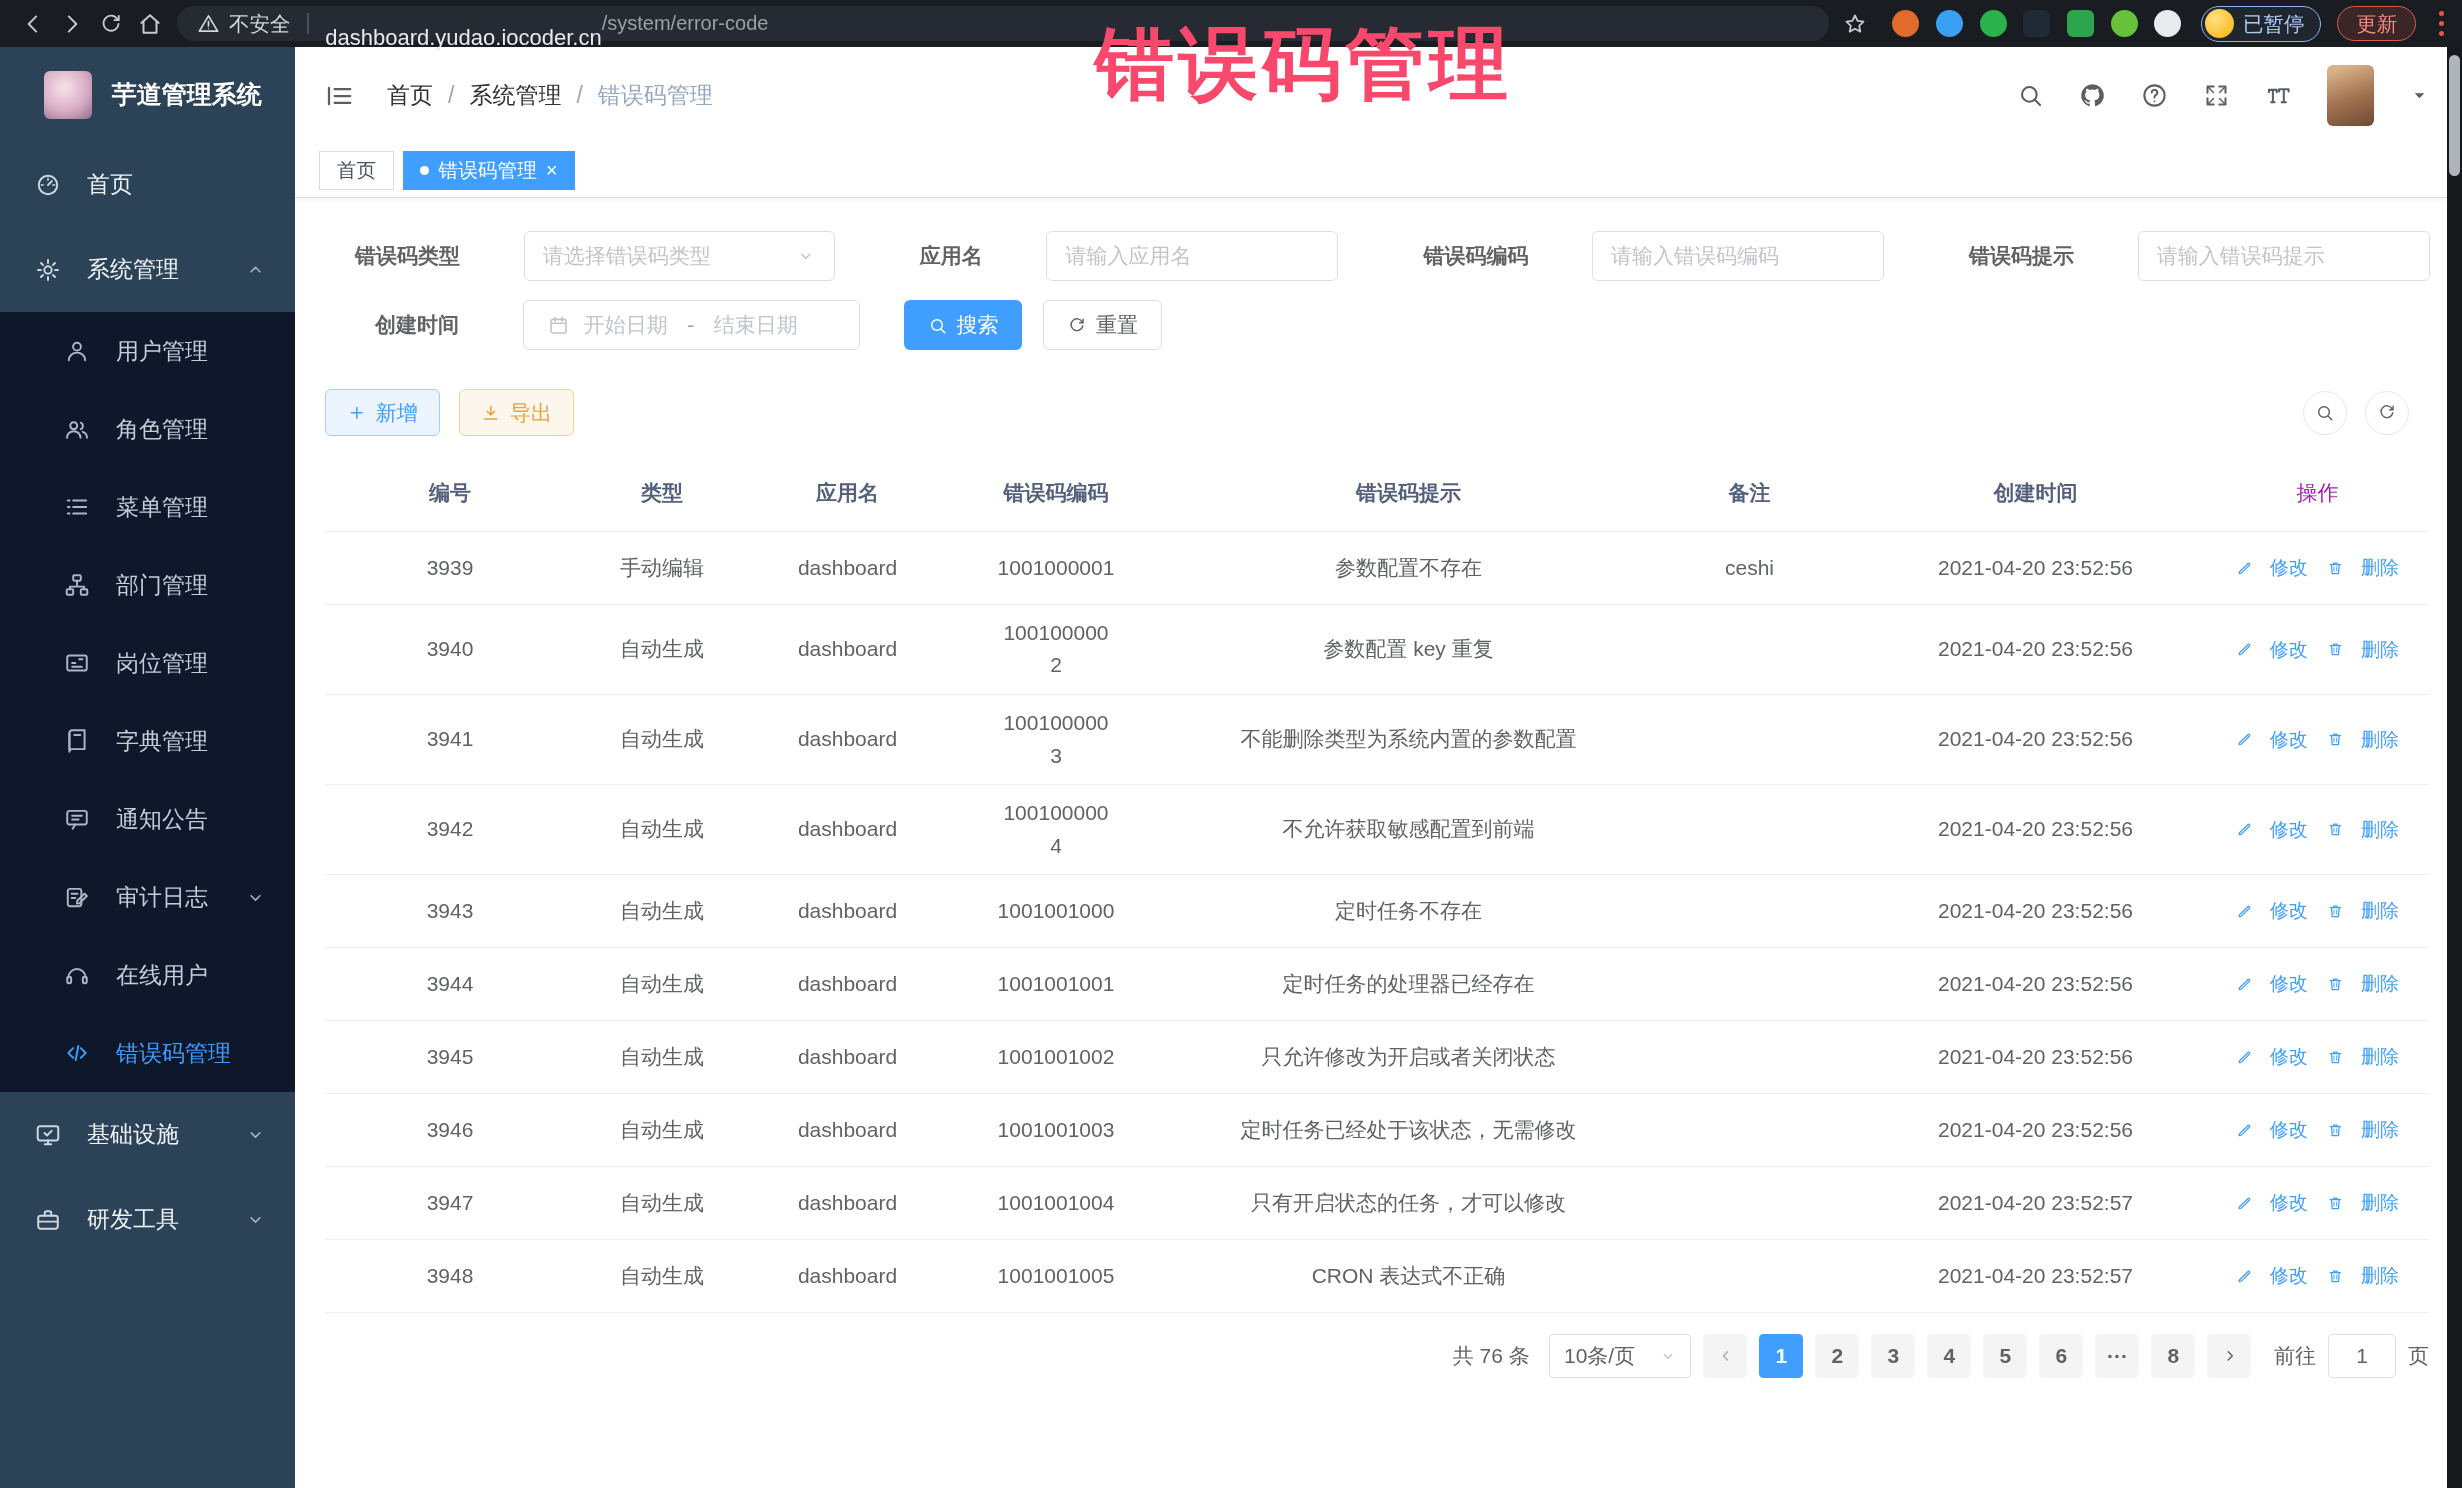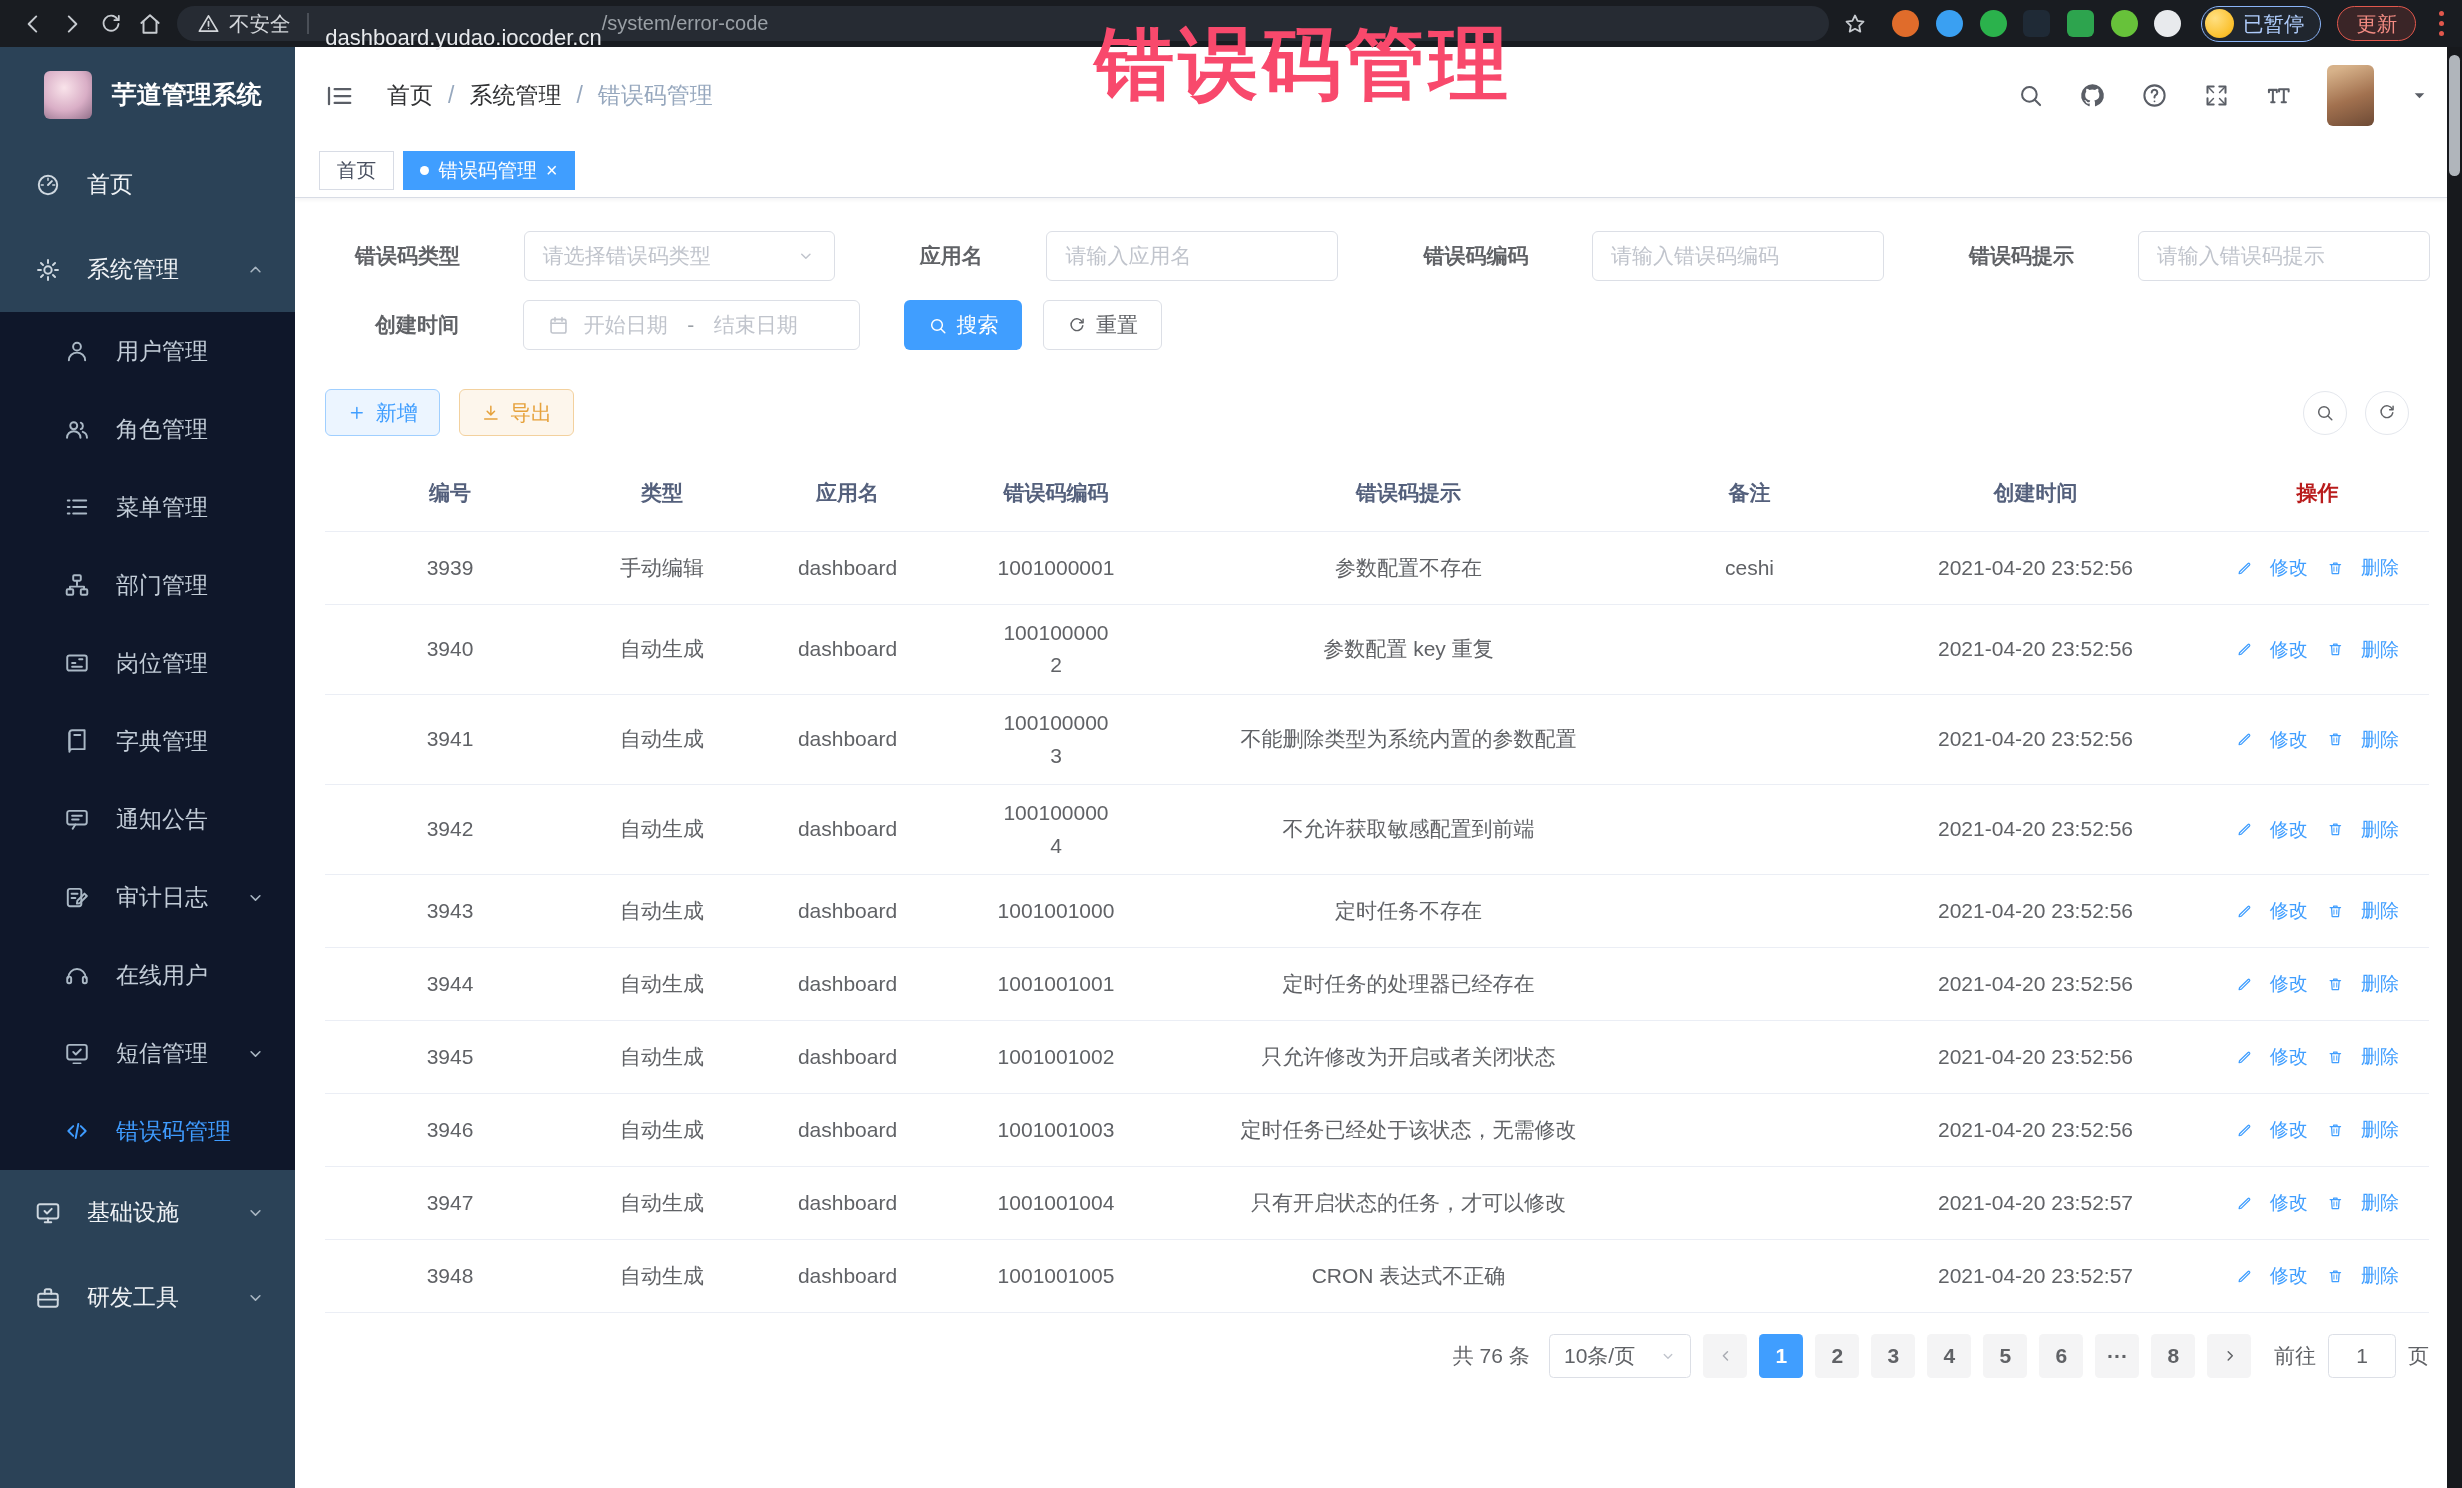--- a/index.html
+++ b/index.html
@@ -310,35 +310,20 @@
       </div>
       <div class="menu-item l2">
         <span class="mi-ic">
           <svg width="26" height="26" viewBox="0 0 24 24" fill="none" stroke="currentColor" stroke-width="1.8" stroke-linecap="round" stroke-linejoin="round">
             <path d="M4 14.5a8 8 0 0 1 16 0"></path>
             <rect x="3" y="13.5" width="3.6" height="6.2" rx="1.6"></rect>
             <rect x="17.4" y="13.5" width="3.6" height="6.2" rx="1.6"></rect>
           </svg>
         </span>
         <span>在线用户</span>
-      </div>
-      <div class="menu-item l2">
-        <span class="mi-ic">
-          <svg width="26" height="26" viewBox="0 0 24 24" fill="none" stroke="currentColor" stroke-width="1.8" stroke-linecap="round" stroke-linejoin="round">
-            <rect x="3" y="4.5" width="18" height="13.5" rx="2"></rect>
-            <path d="M8.5 11l2.4 2.4 4.6-4.6"></path>
-            <path d="M8.5 21.5h7" stroke-width="1.4"></path>
-          </svg>
-        </span>
-        <span>短信管理</span>
-        <span class="mi-chev">
-          <svg width="21" height="21" viewBox="0 0 24 24" fill="none" stroke="currentColor" stroke-width="1.8" stroke-linecap="round" stroke-linejoin="round">
-            <path d="M7 10l5 5 5-5"></path>
-          </svg>
-        </span>
       </div>
       <div class="menu-item l2 active">
         <span class="mi-ic">
           <svg width="26" height="26" viewBox="0 0 24 24" fill="none" stroke="currentColor" stroke-width="1.8" stroke-linecap="round" stroke-linejoin="round">
             <path d="M8.5 7.5L4 12l4.5 4.5M15.5 7.5L20 12l-4.5 4.5"></path>
             <path d="M13.2 5.5l-2.4 13"></path>
           </svg>
         </span>
         <span>错误码管理</span>
       </div>
@@ -543,21 +528,21 @@
 
   <div class="table">
     <div class="t-head" id="t-head">
         <div class="th td c-id" style="color: rgb(84, 96, 124); font-weight: 700;">编号</div>
         <div class="th td c-type" style="color: rgb(84, 96, 124); font-weight: 700;">类型</div>
         <div class="th td c-app" style="color: rgb(84, 96, 124); font-weight: 700;">应用名</div>
         <div class="th td c-code" style="color: rgb(84, 96, 124); font-weight: 700;">错误码编码</div>
         <div class="th td c-hint" style="color: rgb(84, 96, 124); font-weight: 700;">错误码提示</div>
         <div class="th td c-remark" style="color: rgb(84, 96, 124); font-weight: 700;">备注</div>
         <div class="th td c-time" style="color: rgb(84, 96, 124); font-weight: 700;">创建时间</div>
-        <div class="th td c-act" style="color: #b91c1c; font-weight: 700;">操作</div>
+        <div class="th td c-act" style="color: #a21caf; font-weight: 400;">操作</div>
       </div>
     <div id="t-body">
   <div class="t-row">
     <div class="td c-id">3939</div>
     <div class="td c-type">手动编辑</div>
     <div class="td c-app">dashboard</div>
     <div class="td c-code">1001000001</div>
     <div class="td c-hint">参数配置不存在</div>
     <div class="td c-remark">ceshi</div>
     <div class="td c-time">2021-04-20 23:52:56</div>

